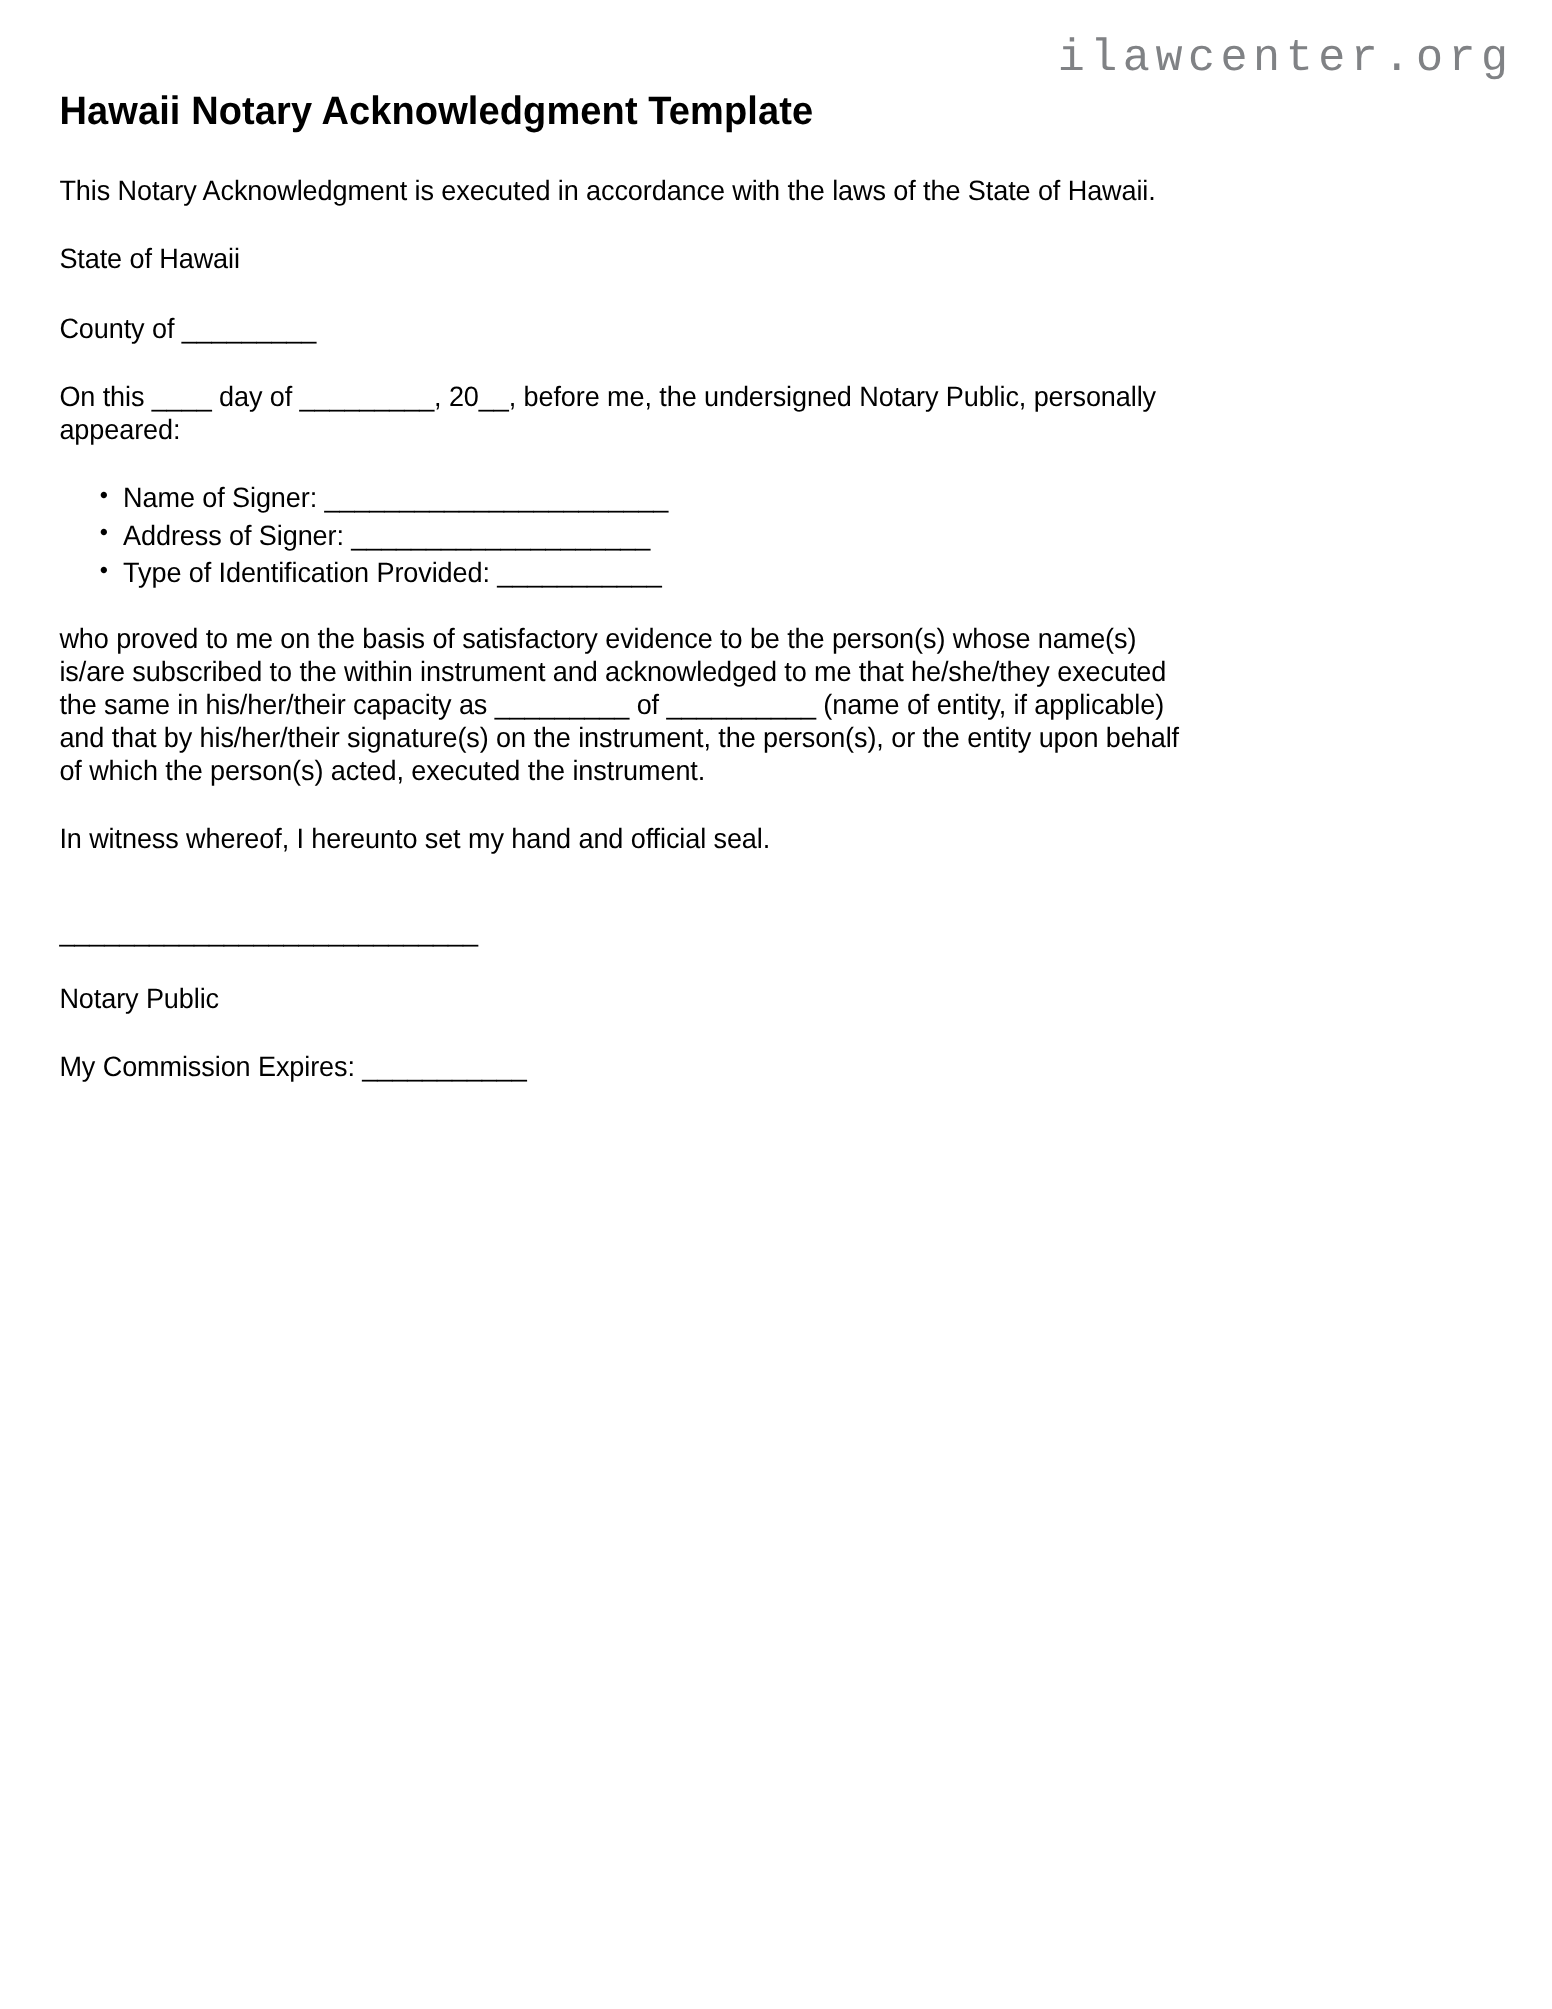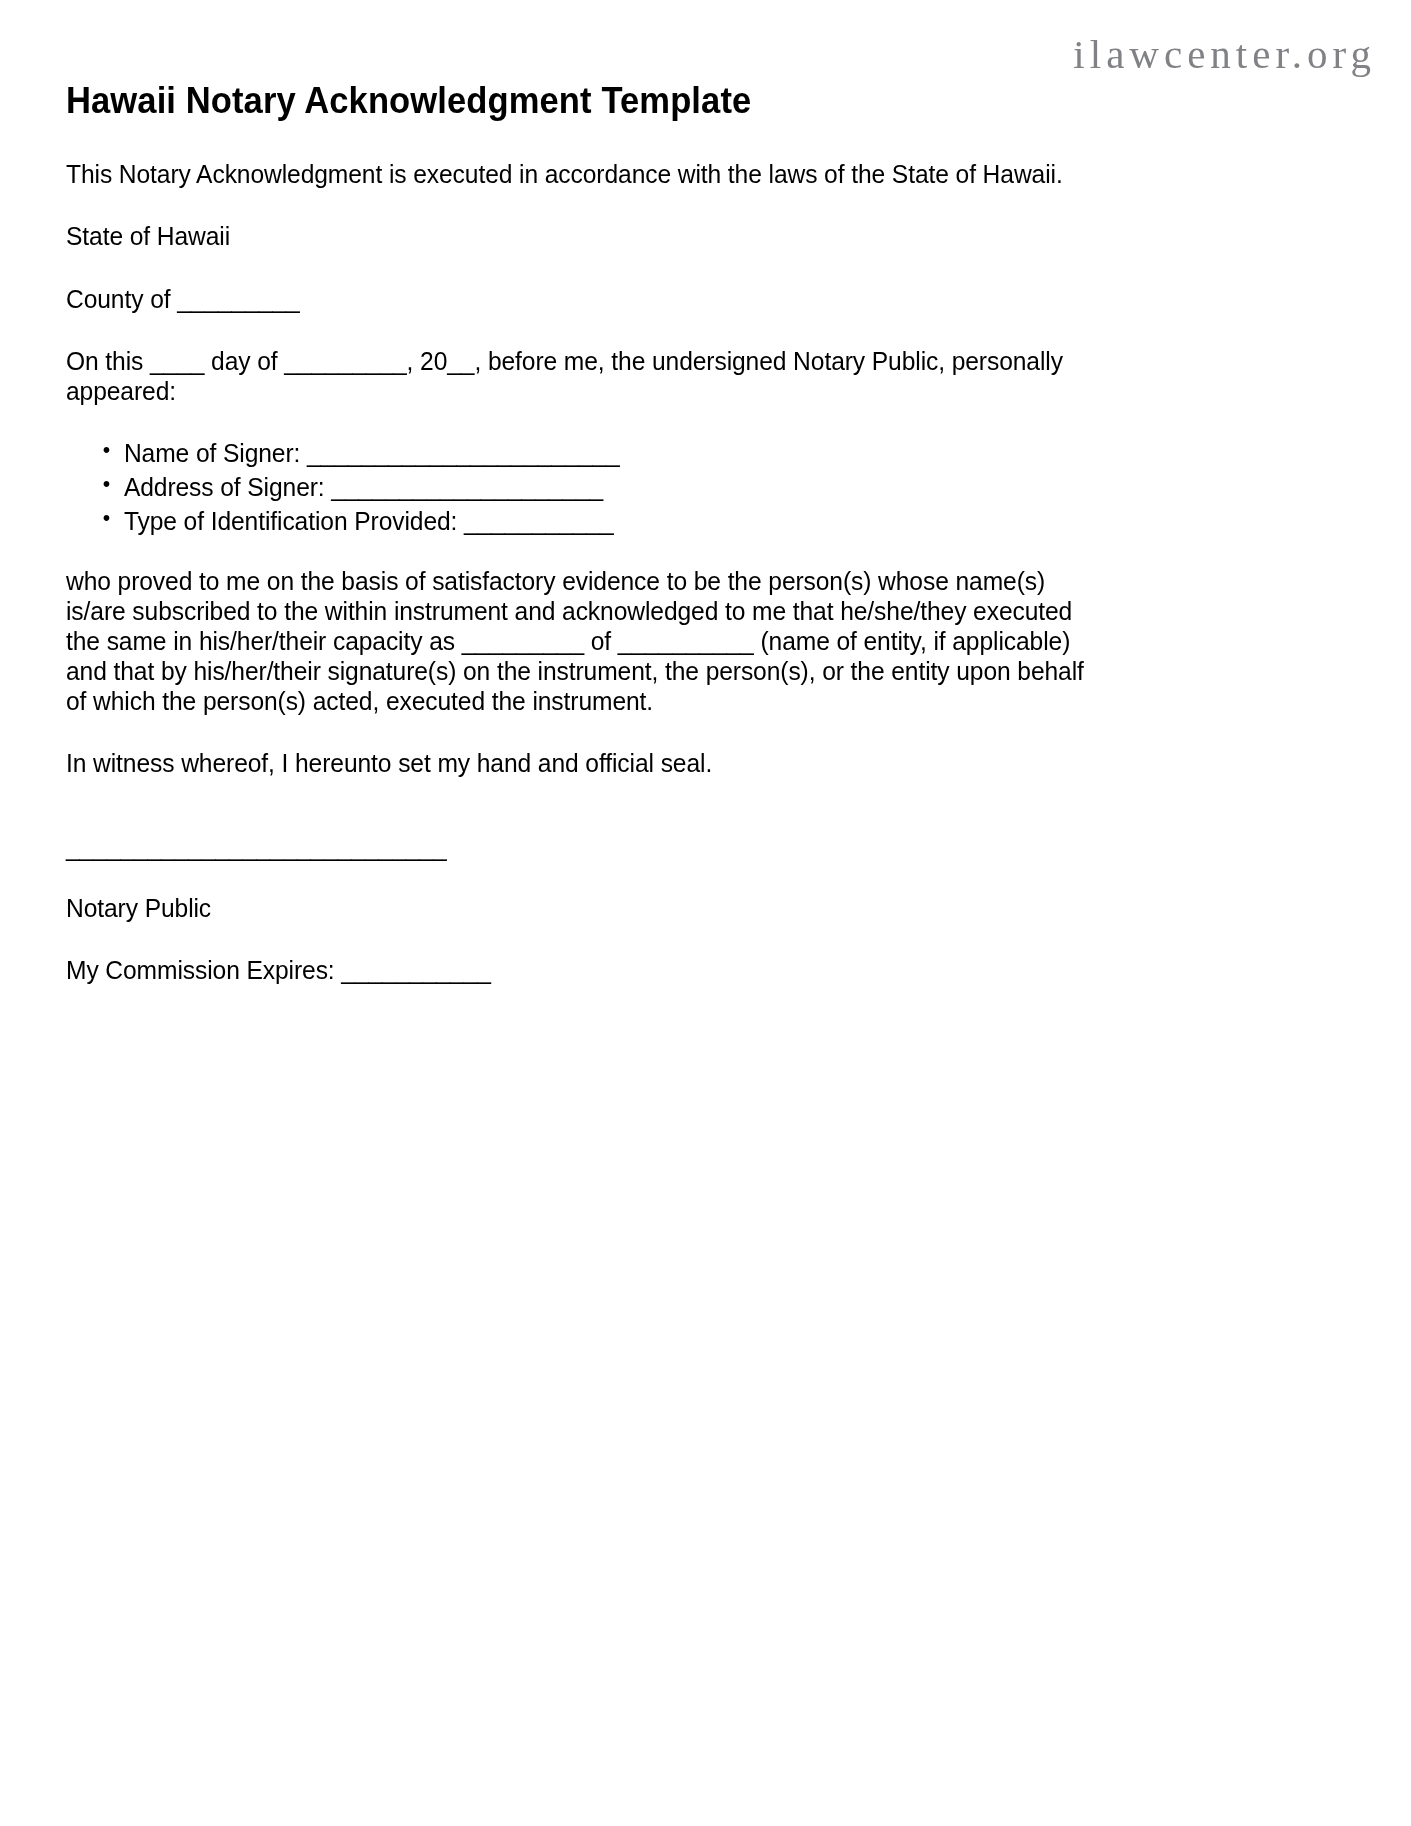--- a/index.html
+++ b/index.html
@@ -23,33 +23,33 @@
     box-sizing: border-box;
     padding: 0;
     background: #ffffff;
   }
 
   
   .watermark {
     position: absolute;
     top: 34px;
     right: 35px;
-    font-family: Liberation Serif, serif;
+    font-family: Liberation Mono, monospace;
     font-size: 41px;
     letter-spacing: 5px;
     color: #808285;
     white-space: nowrap;
     line-height: 1;
     font-weight: 400;
   }
 
   
   .content {
     position: absolute;
-    left: 66px;
+    left: 54px;
     top: 80px;
     width: 1075px;
   }
 
   h1.doc-title {
     font-family: "Liberation Sans Narrow", "Liberation Sans", "DejaVu Sans Condensed", sans-serif;
     font-size: 36px;
     font-weight: bold;
     letter-spacing: 0.1px;
     margin: 0 0 38px 0;

